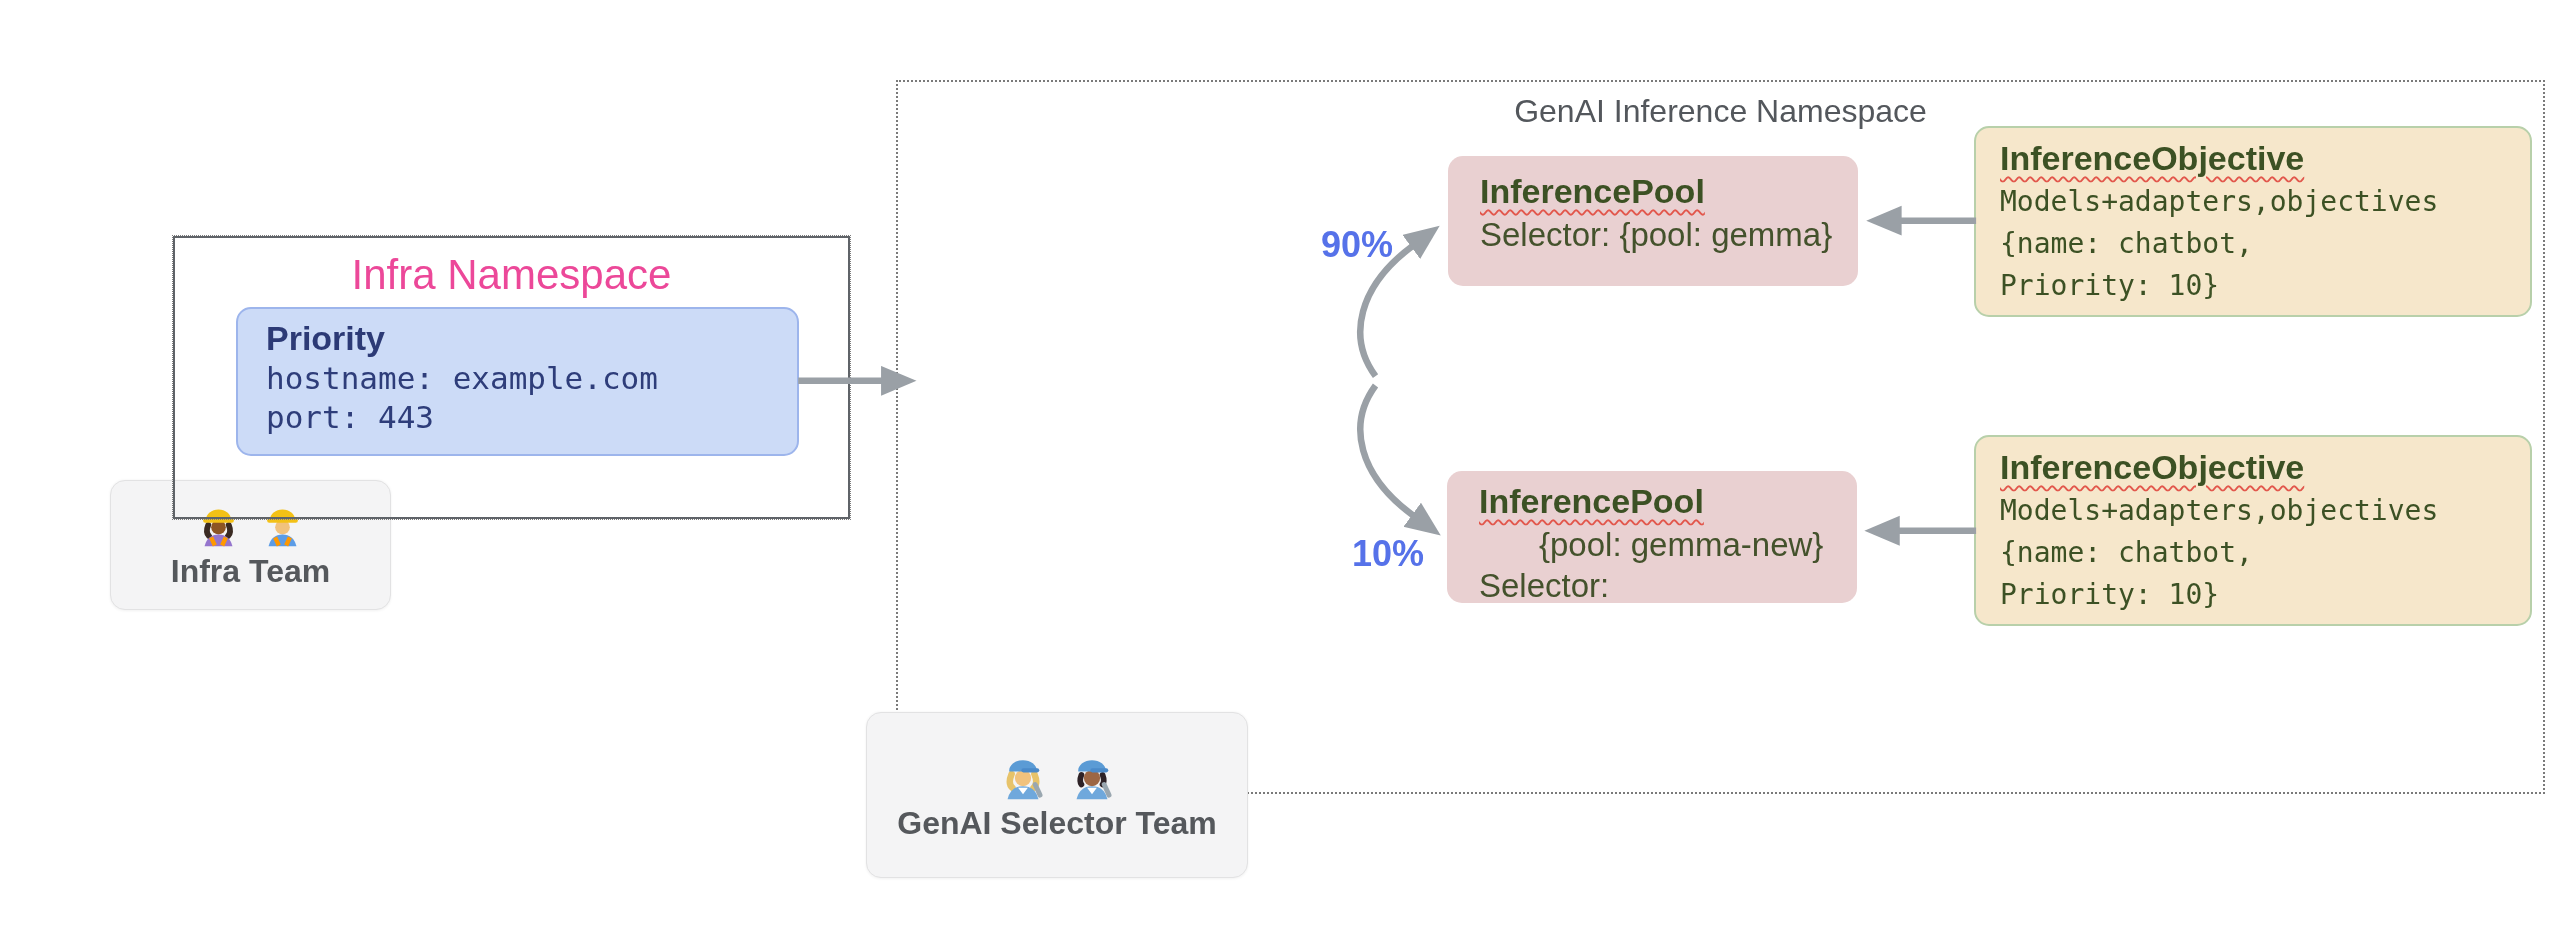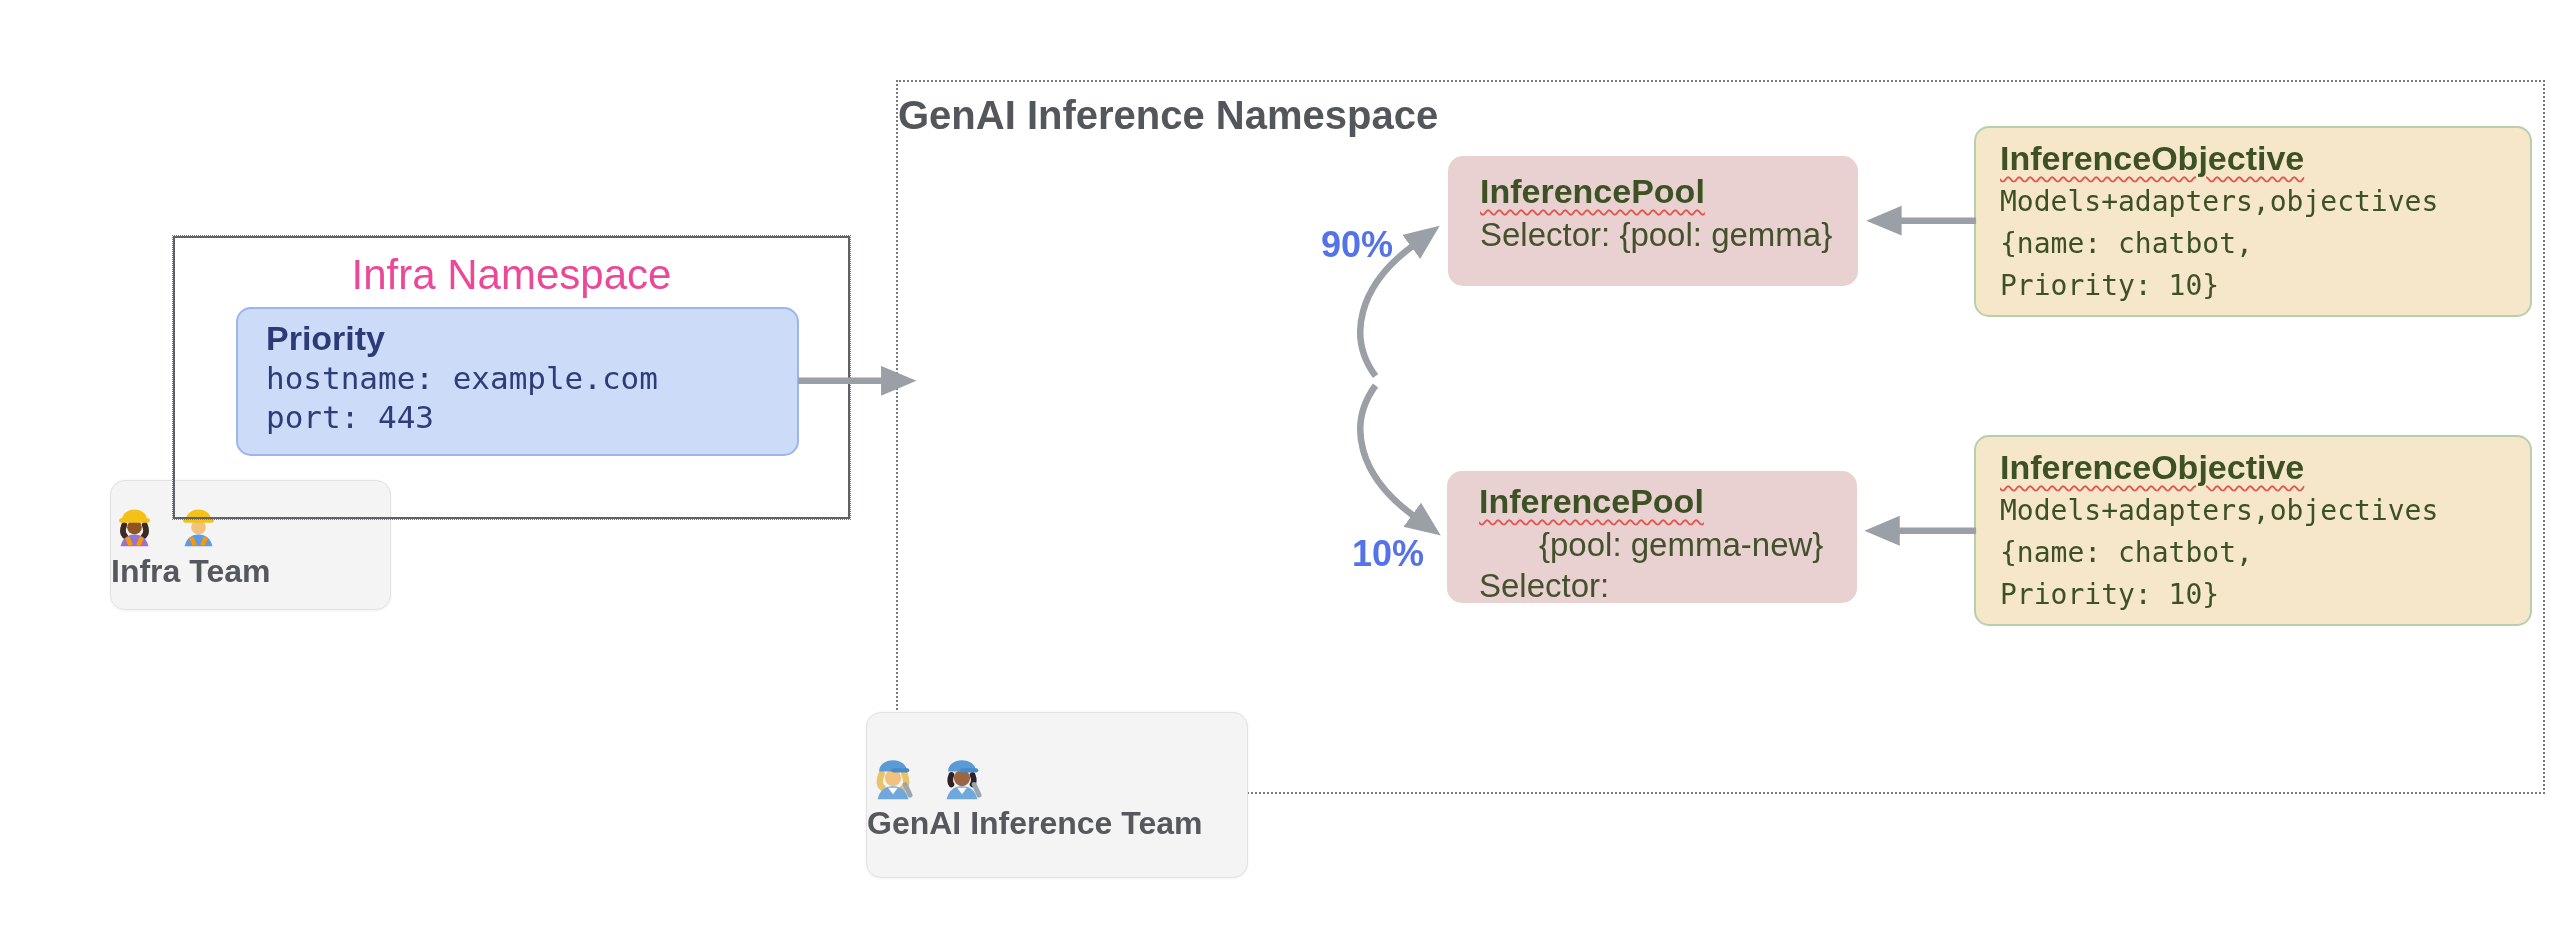--- a/index.html
+++ b/index.html
@@ -12,22 +12,22 @@
   }
   *{box-sizing:border-box;margin:0;padding:0}
   html,body{background:#ffffff}
   body{width:2576px;height:933px;overflow:hidden;
        font-family:"Liberation Sans",sans-serif;}
   .canvas{position:relative;width:2576px;height:933px;background:#fff}
 
   
   .genai-ns{position:absolute;left:896px;top:80px;width:1649px;height:714px;
             border:2.8px dotted #7a7a7a;z-index:1;background:transparent}
-  .genai-ns-title{position:absolute;top:11.2px;left:0;right:0;text-align:left;
-            font-weight:bold;font-size:40px;color:var(--namespace-text)}
+  .genai-ns-title{position:absolute;top:11.2px;left:0;right:0;text-align:center;
+            font-weight:normal;font-size:32px;color:var(--namespace-text)}
   .infra-ns{position:absolute;left:173px;top:236px;width:677px;height:283px;
             border:2.8px solid #5f6368;outline:1.9px dotted #7d7d7d;outline-offset:0.9px;
             z-index:3;background:transparent;pointer-events:none}
   .infra-ns-title{position:absolute;top:13px;left:0;right:0;text-align:center;
             font-size:42px;color:#ec4899}
 
   
   .resource{position:absolute;z-index:2;border-radius:15px}
   .res-title{font-weight:bold;font-size:34px;line-height:43px;color:var(--green-text)}
   .squiggle{text-decoration-line:underline;text-decoration-style:wavy;
@@ -59,21 +59,21 @@
   .objective{width:558px;height:191px;background:var(--objective-fill);
            border:2.8px solid var(--objective-border);padding:7.5px 9.3px 7.5px 24px}
   .obj-top{left:1974px;top:126px}
   .obj-bottom{left:1974px;top:435px}
   .objective .res-title{line-height:45px}
   .objective .mono{line-height:42px}
 
   
   .team{position:absolute;z-index:2;background:var(--team-fill);
         border:1.9px solid #e2e2e3;border-radius:15px;
-        display:flex;flex-direction:column;align-items:flex-start;justify-content:center;
+        display:flex;flex-direction:column;align-items:center;justify-content:center;
         box-shadow:0 0.9px 2.8px rgba(0,0,0,0.06)}
   .infra-team{left:110px;top:480px;width:281px;height:130px}
   .genai-team{left:866px;top:712px;width:382px;height:166px}
   .team .people{display:flex;gap:17px;align-items:flex-end}
   .team .label{font-weight:bold;font-size:32px;color:#55585c;margin-top:5.6px}
 
   
   .weight{position:absolute;z-index:4;font-weight:bold;font-size:36px;
           color:var(--weight-blue)}
   .weight-top{left:1321px;top:224px}
@@ -162,21 +162,21 @@
       <svg viewBox="0 0 64 64" width="52" height="52">
         <path d="M19 33 q-3 8 0 12 M45 33 q3 8 0 12" stroke="#2e2227" stroke-width="7" fill="none" stroke-linecap="round"></path>
         <circle cx="32" cy="37" r="10" fill="#9c6644"></circle>
         <path d="M15 28 a17 13 0 0 1 34 0 l0 1 l-34 0 z" fill="#5b9bd5"></path>
         <rect x="30" y="25" width="22" height="5" rx="2.5" fill="#4b8ac9"></rect>
         <path d="M13 63 q4 -16 19 -16 q15 0 19 16 z" fill="#6fa8dc"></path>
         <path d="M26 49 l6 8 l6 -8 z" fill="#ffffff"></path>
         <path d="M47 45 l6 13" stroke="#9aa7b0" stroke-width="6" stroke-linecap="round"></path>
       </svg>
     </div>
-    <div class="label">GenAI Inference Team</div>
+    <div class="label">GenAI Selector Team</div>
   </div>
 
   <div class="weight weight-top">90%</div>
   <div class="weight weight-bottom">10%</div>
 
   <svg class="connectors" width="2576" height="933" viewBox="0 0 2766 1002">
     <defs>
       <marker id="ah" markerUnits="userSpaceOnUse" markerWidth="40" markerHeight="34" refX="2" refY="16" orient="auto">
         <path d="M0,0 L38,16 L0,32 Z" fill="#9aa0a6"></path>
       </marker>

